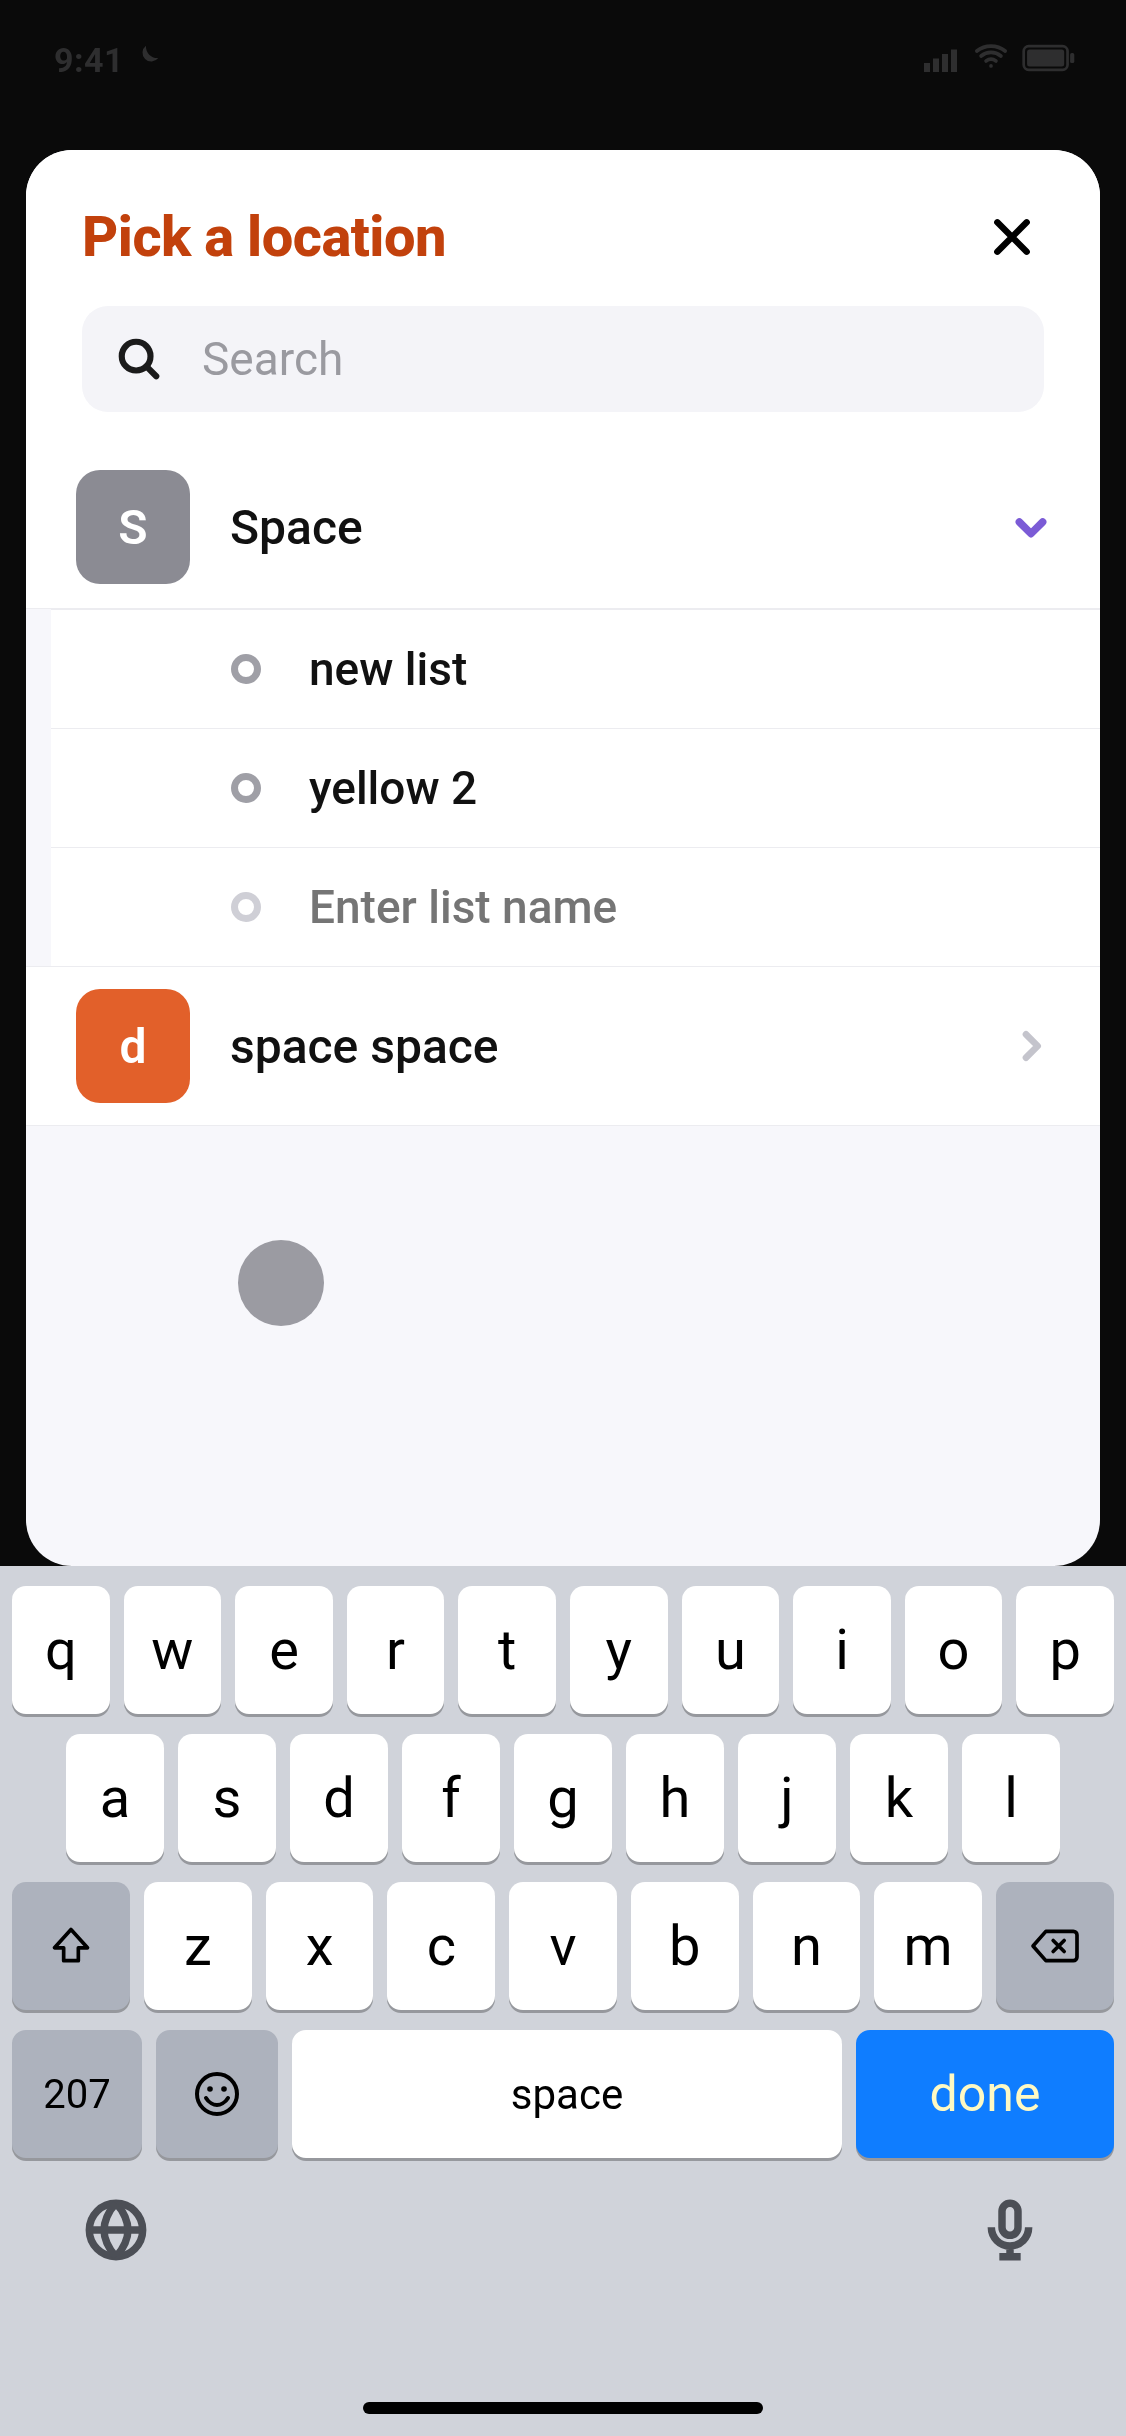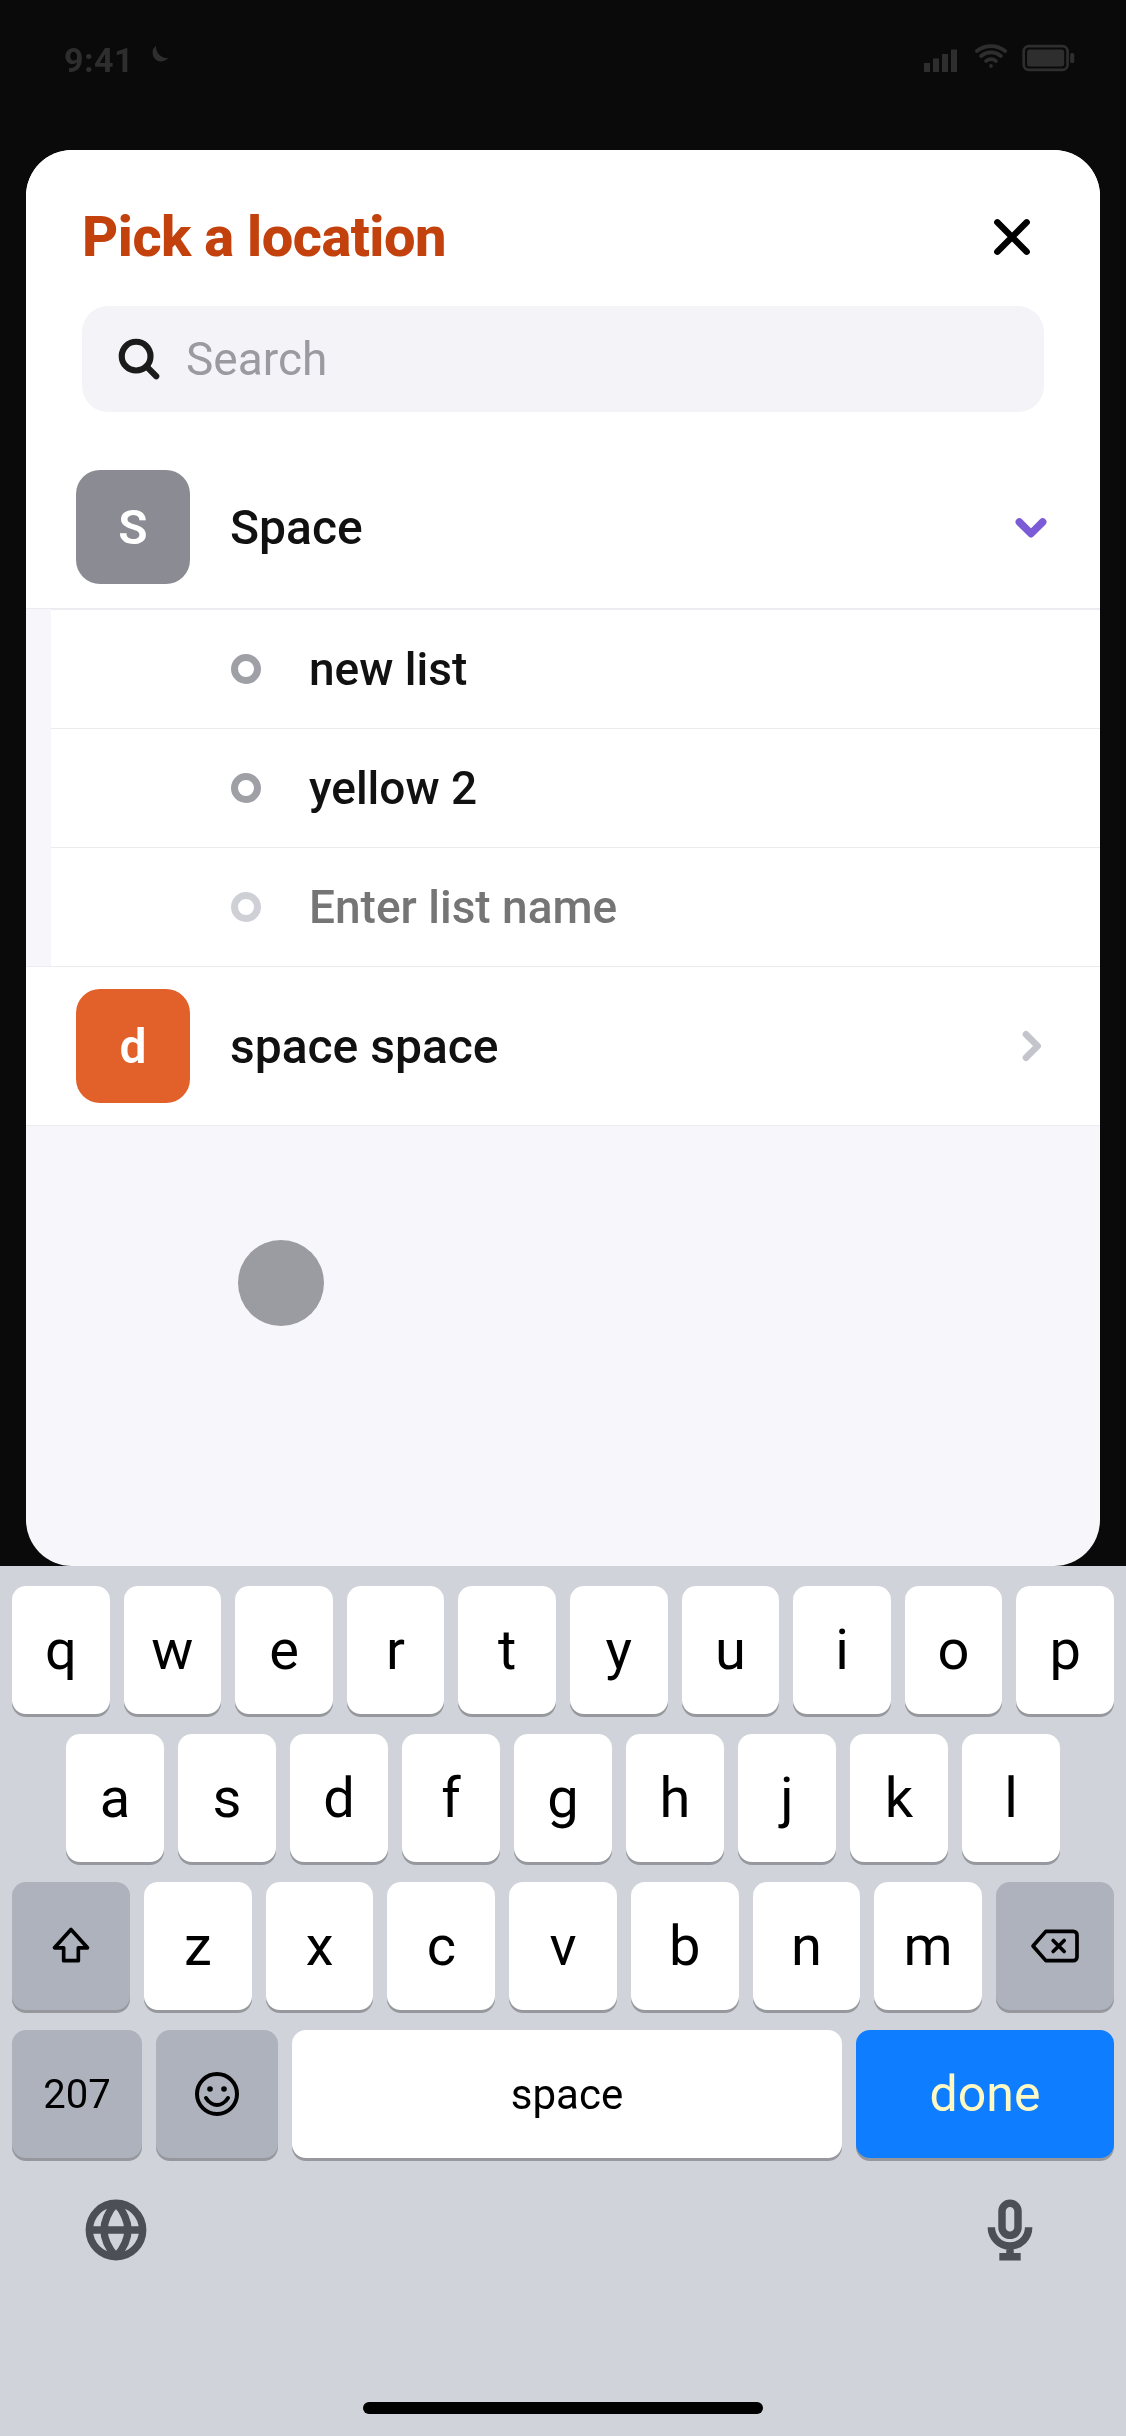--- a/index.html
+++ b/index.html
@@ -4,21 +4,21 @@
 <style>
   * { box-sizing: border-box; margin: 0; padding: 0; font-family: -apple-system, BlinkMacSystemFont, "Segoe UI", Roboto, Helvetica, Arial, sans-serif; }
   html, body { width: 1126px; height: 2436px; background: #000; overflow: hidden; }
 
   .phone-bg {
     position: absolute; inset: 0;
     background: #0a0a0a;
   }
   
   .status-bar {
-    position: absolute; top: 0; left: 14px; right: 0; height: 120px;
+    position: absolute; top: 0; left: 4px; right: 0; height: 120px;
     display: flex; justify-content: space-between; align-items: center;
     padding: 0 50px; color: #2e2e2f; font-weight: 700; font-size: 34px;
     letter-spacing: 0.5px;
   }
   .status-left { display:flex; align-items:center; gap:8px; }
   .status-right { display:flex; align-items:center; gap:14px; }
 
   
   .sheet {
     position: absolute; top: 150px; left: 26px; right: 26px; bottom: 870px;
@@ -37,21 +37,21 @@
 
   .search-wrap { background:#ffffff; padding: 16px 56px 34px 56px; }
   .search-box {
     display:flex; align-items:center; gap:24px;
     background:#f4f4f8; border-radius:26px;
     padding: 26px 34px;
   }
   .search-box svg { width:46px; height:46px; stroke:#1b1b1b; stroke-width:3.2; fill:none; }
   .search-input {
     flex:1; border:none; outline:none; background:transparent;
-    font-size:46px; color:#b91c1c;
+    font-size:46px; color:#b91c1c;margin-left:16px;
   }
   .search-input::placeholder { color:#9a9aa0; }
 
   .list-section { }
   .row {
     display:flex; align-items:center;
     padding: 22px 44px 22px 50px;
     background:#ffffff;
   }
   .row.separator { border-top:1px solid #ececf0; }

